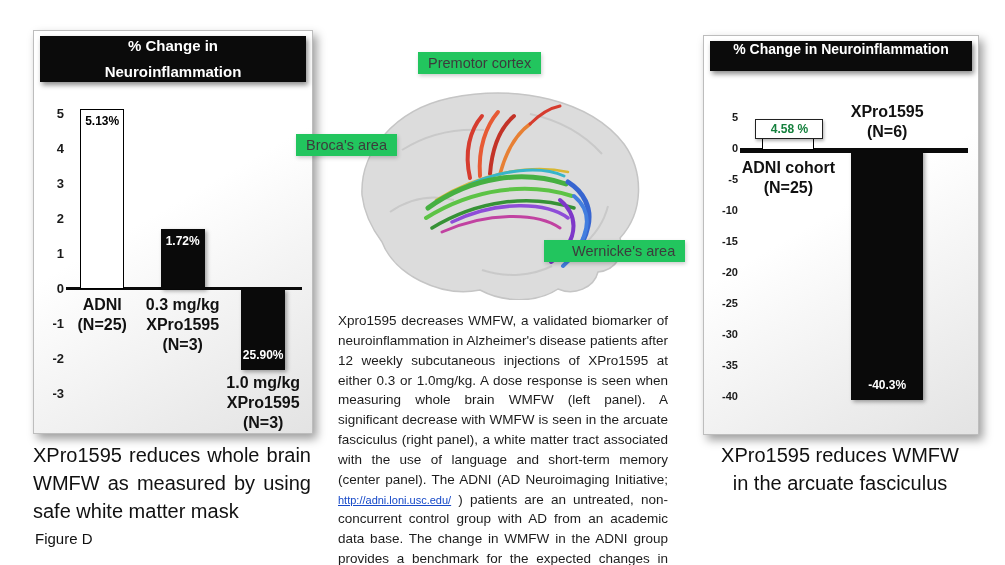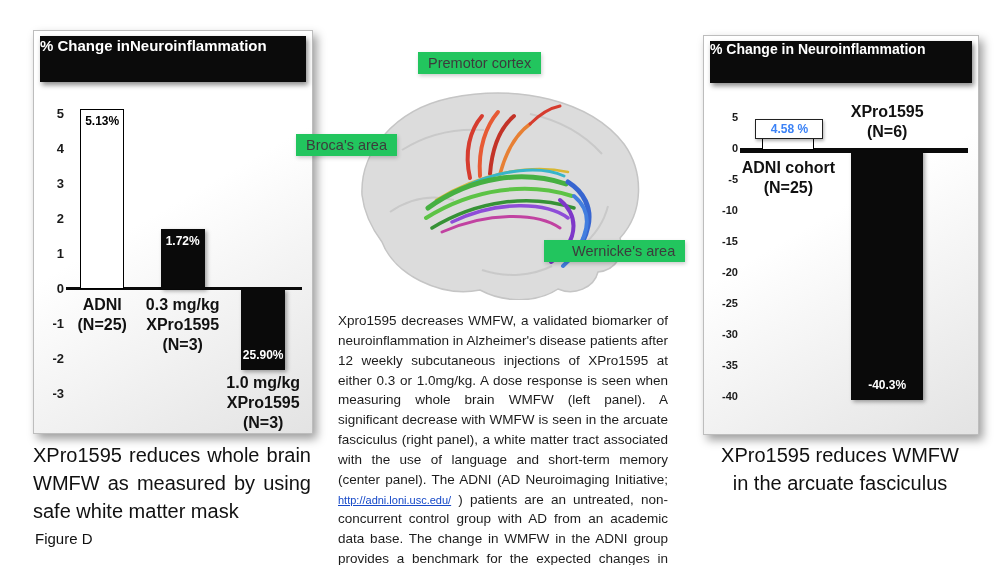--- a/index.html
+++ b/index.html
@@ -4,33 +4,33 @@
 <style>
   html,body{margin:0;padding:0;background:#ffffff;font-family:"Liberation Sans",sans-serif;}
   #stage{position:relative;width:1005px;height:565px;background:#ffffff;overflow:hidden;}
 
   
   .panel{position:absolute;border:1px solid #bdbdbd;
          background:linear-gradient(150deg,#ffffff 45%,#e3e3e3 100%);
          box-shadow:4px 5px 9px rgba(0,0,0,.38);}
   .chart-header{position:absolute;left:6px;right:6px;top:5px;background:#0b0b0b;color:#ffffff;
                 text-align:center;font-weight:bold;box-shadow:2px 3px 5px rgba(0,0,0,.45);
-                display:flex;flex-direction:row;justify-content:flex-start;}
+                display:flex;flex-direction:column;justify-content:space-between;}
   #panel-left .chart-header{height:46px;font-size:15px;line-height:1.35;}
-  #panel-right .chart-header{height:42px;font-size:14px;}
+  #panel-right .chart-header{height:30px;font-size:14px;}
   .plot{position:absolute;}
   .tick-label{position:absolute;left:-34px;width:28px;text-align:right;font-weight:bold;color:#1a1a1a;}
   #plot-left .tick-label{font-size:13px;}
   #plot-right .tick-label{font-size:11px;}
   .zero-line{position:absolute;left:-4px;right:-2px;background:#0a0a0a;}
   .bar{position:absolute;box-sizing:border-box;}
   .bar.white{border:1.5px solid #000;}
   .bar.dark{box-shadow:2px 2px 4px rgba(0,0,0,.35);}
   .bar-value{position:absolute;text-align:center;font-weight:bold;font-size:12px;}
-  .bar-value.boxed{background:#ffffff;border:1px solid #222;padding:2px 0;box-shadow:1px 2px 3px rgba(0,0,0,.3);color:#3b82f6;}
+  .bar-value.boxed{background:#ffffff;border:1px solid #222;padding:2px 0;box-shadow:1px 2px 3px rgba(0,0,0,.3);color:#15803d;}
   .bar-cat{position:absolute;text-align:center;font-weight:bold;font-size:16px;line-height:1.25;
            color:#111;white-space:pre-line;}
   .caption{position:absolute;color:#111;font-size:20px;line-height:1.4;}
   #caption-left{left:33px;top:441px;width:278px;text-align:justify;}
   #caption-right{left:703px;top:441px;width:274px;text-align:center;white-space:pre-line;}
 
   
   #brain-wrap{position:absolute;left:290px;top:42px;width:390px;height:270px;}
   #brain-svg{position:absolute;left:42px;top:18px;}
   .brain-label{position:absolute;background:#22c55e;color:#3c3c3c;font-size:14.5px;

